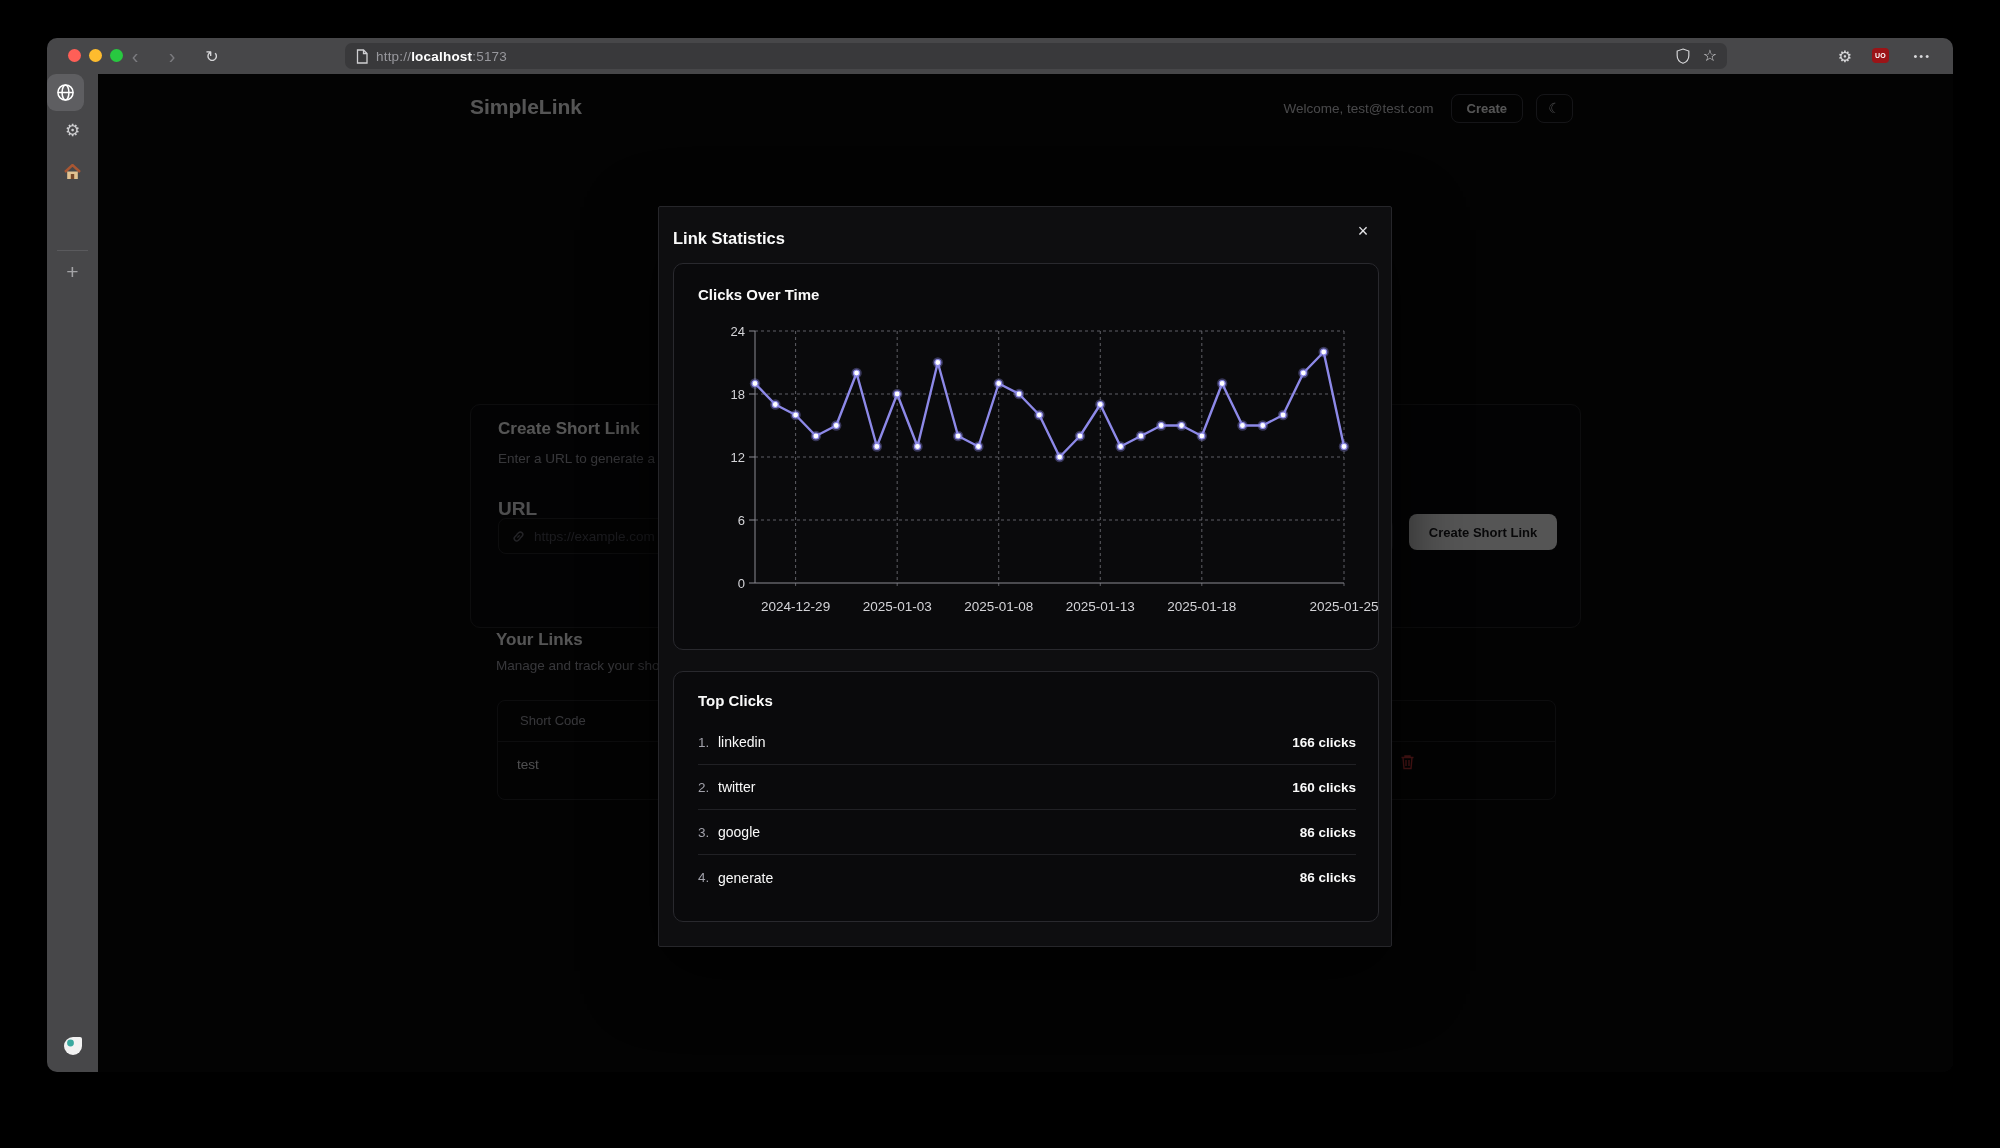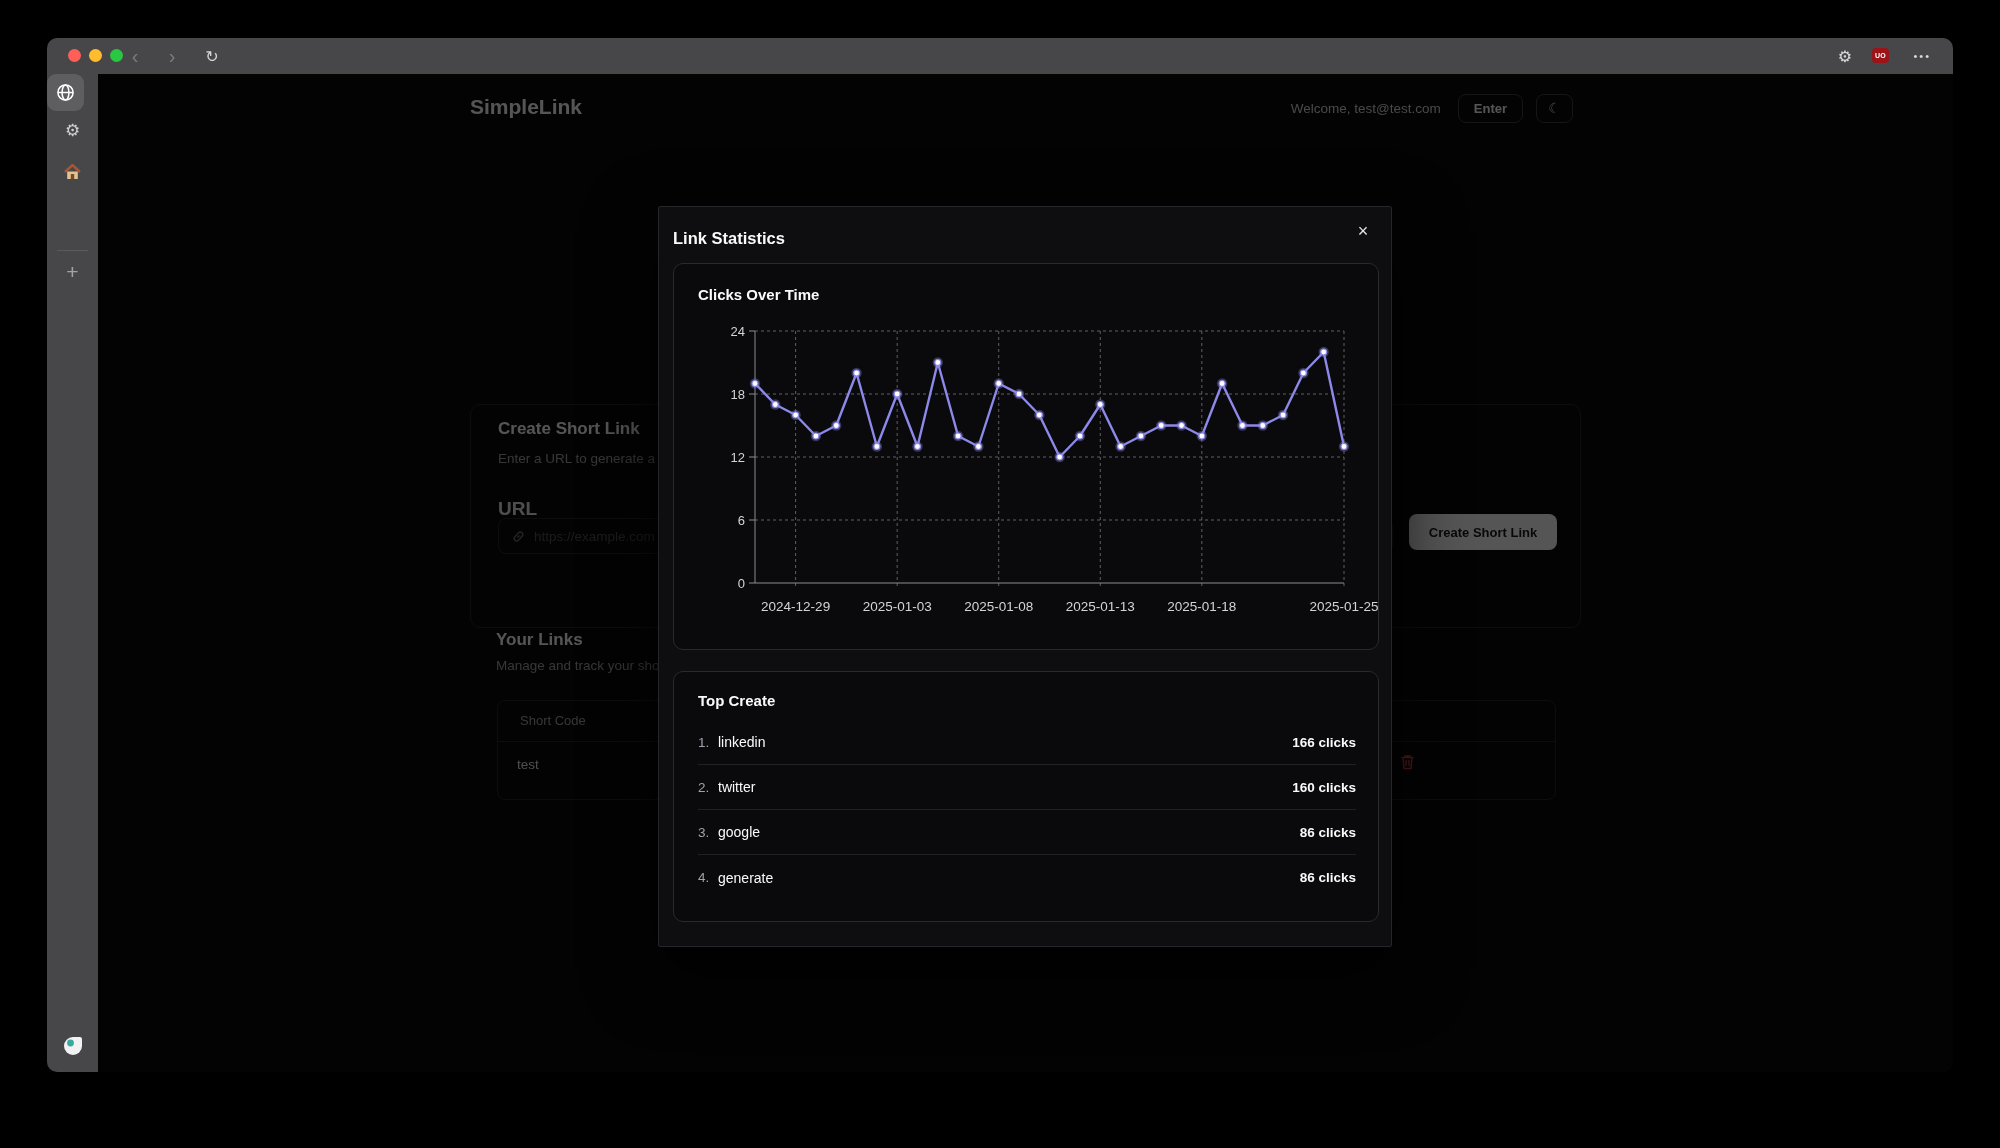--- a/index.html
+++ b/index.html
@@ -117,20 +117,35 @@
   <div class="toolbar">
     <div class="traffic">
       <div class="tl red"></div>
       <div class="tl yellow"></div>
       <div class="tl green"></div>
     </div>
     <div class="navbtn back">‹</div>
     <div class="navbtn fwd">›</div>
     <div class="reload">↻</div>
 
+    <div class="urlbar">
+      <svg class="doc-icon" width="12" height="15" viewBox="0 0 12 15">
+        <path d="M1.5 1 h6 l3.5 3.5 V14 H1.5 Z" fill="none" stroke="#cfcfd2" stroke-width="1.3"></path>
+        <path d="M7.5 1 V4.5 H11" fill="none" stroke="#cfcfd2" stroke-width="1.3"></path>
+      </svg>
+      <span class="url-text"><span>http://</span><b>localhost</b><span>:5173</span></span>
+      <span class="right-icons">
+        <span class="shield-icon">
+          <svg width="14" height="16" viewBox="0 0 24 26">
+              <path d="M12 1 L22 4.5 V12 C22 19 17.5 23.5 12 25.5 C6.5 23.5 2 19 2 12 V4.5 Z" fill="none" stroke="#d6d6d8" stroke-width="2"></path>
+            </svg>
+        </span>
+        <span class="star-glyph">☆</span>
+      </span>
+    </div>
 
     <div class="ext-gear">⚙</div>
     <div class="ublock">UO</div>
     <div class="dots">•••</div>
   </div>
 
   <div class="sidebar">
     <div class="side-icon gear2">⚙</div>
     <div class="side-icon home">
       <svg width="17" height="16" viewBox="0 0 17 16">
@@ -157,21 +172,21 @@
 
   </div>
 
   <div class="content">
     <div class="page-container">
 
       <div class="app-header">
         <div class="brand">SimpleLink</div>
         <div class="header-right">
           <span class="welcome">Welcome, test@test.com</span>
-          <button class="logout-btn">Enter</button>
+          <button class="logout-btn">Create</button>
           <button class="theme-btn">
               <span>☾</span>
             </button>
         </div>
       </div>
 
       <div class="card create-card">
         <div class="card-title">Create Short Link</div>
         <div class="card-sub">Enter a URL to generate a short link</div>
         <div class="url-label">URL</div>
@@ -296,21 +311,21 @@
             <circle cx="629.3793103448276" cy="109" r="5.2" fill="#8d89e8" opacity="0.35"></circle>
             <circle cx="629.3793103448276" cy="109" r="3" fill="#ffffff" stroke="#8d89e8" stroke-width="1.2"></circle>
             <circle cx="649.6896551724137" cy="88" r="5.2" fill="#8d89e8" opacity="0.35"></circle>
             <circle cx="649.6896551724137" cy="88" r="3" fill="#ffffff" stroke="#8d89e8" stroke-width="1.2"></circle>
             <circle cx="670" cy="182.5" r="5.2" fill="#8d89e8" opacity="0.35"></circle>
             <circle cx="670" cy="182.5" r="3" fill="#ffffff" stroke="#8d89e8" stroke-width="1.2"></circle>
           </svg>
       </div>
 
       <div class="sources-card">
-        <div class="sources-title">Top Create</div>
+        <div class="sources-title">Top Clicks</div>
         <div class="sources-list">
           <div class="src-row">
             <span class="src-rank">1.</span>
             <span class="src-name">linkedin</span>
             <span class="src-clicks">166 clicks</span>
           </div>
           <div class="src-row">
             <span class="src-rank">2.</span>
             <span class="src-name">twitter</span>
             <span class="src-clicks">160 clicks</span>

